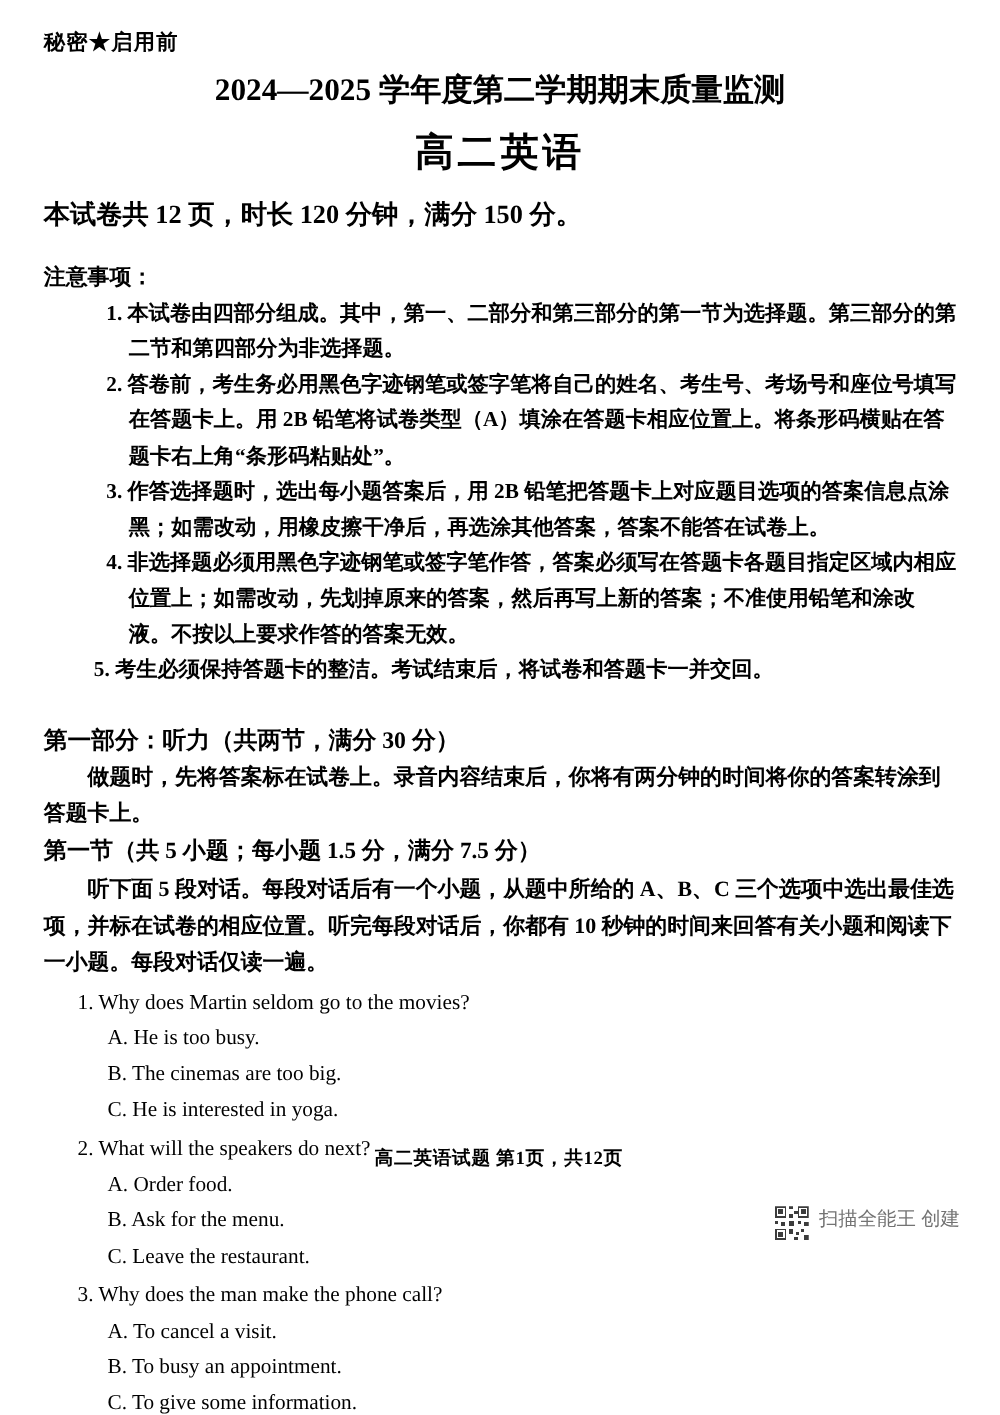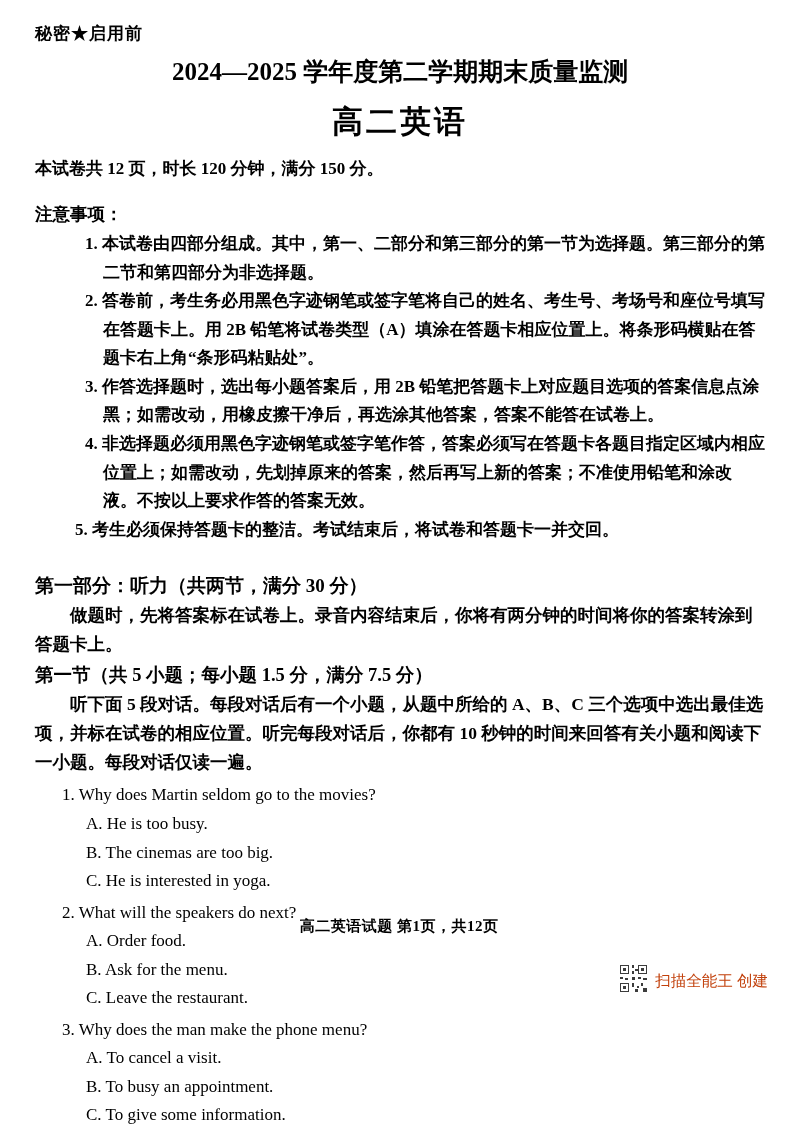--- a/index.html
+++ b/index.html
@@ -31,21 +31,21 @@
   }
   .title {
     margin-top: 13px;
     margin-bottom: 12px;
     text-align: center;
     font-size: 31px;
     font-weight: 700;
     letter-spacing: 3px;
   }
   .paper-info {
-    font-size: 17px;
+    font-size: 21px;
     font-weight: 700;
     line-height: 1.6;
   }
   .notice-title {
     font-size: 17.5px;
     font-weight: 700;
     line-height: 1.6;
     margin-top: 18px;
   }
   .notices { margin-top: 2px; }
@@ -98,23 +98,23 @@
     text-align: center;
     font-size: 15px;
     font-weight: 700;
     letter-spacing: 0.5px;
   }
   .scanner-credit {
     position: absolute;
     right: 32px;
     bottom: 16px;
     display: flex;
-    align-items: flex-end;
+    align-items: flex-start;
     gap: 8px;
-    color: #c2410c;
+    color: #737373;
     font-size: 15.5px;
     font-family: "Liberation Sans", "DejaVu Sans", sans-serif;
   }
   .qr { display: block; }
 </style>
 </head>
 <body>
 
 <div class="page">
 
@@ -159,21 +159,21 @@
       <div class="q-stem">
         <span class="q-num">2.</span><span>What will the speakers do next?</span>
       </div>
       <div class="q-option">A. Order food.</div>
       <div class="q-option">B. Ask for the menu.</div>
       <div class="q-option">C. Leave the restaurant.</div>
     </div>
 
     <div class="question">
       <div class="q-stem">
-        <span class="q-num">3.</span><span>Why does the man make the phone menu?</span>
+        <span class="q-num">3.</span><span>Why does the man make the phone call?</span>
       </div>
       <div class="q-option">A. To cancel a visit.</div>
       <div class="q-option">B. To busy an appointment.</div>
       <div class="q-option">C. To give some information.</div>
     </div>
 
   </div>
 
   <div class="page-footer">高二英语试题  第1页，共12页</div>
 

